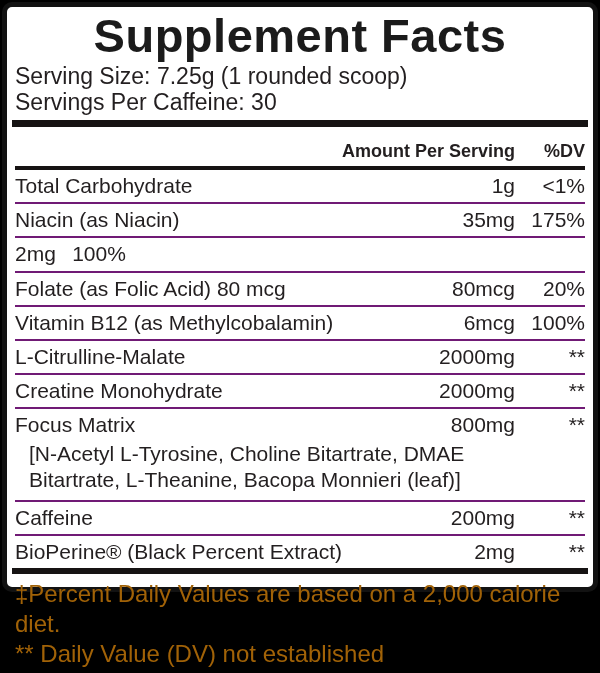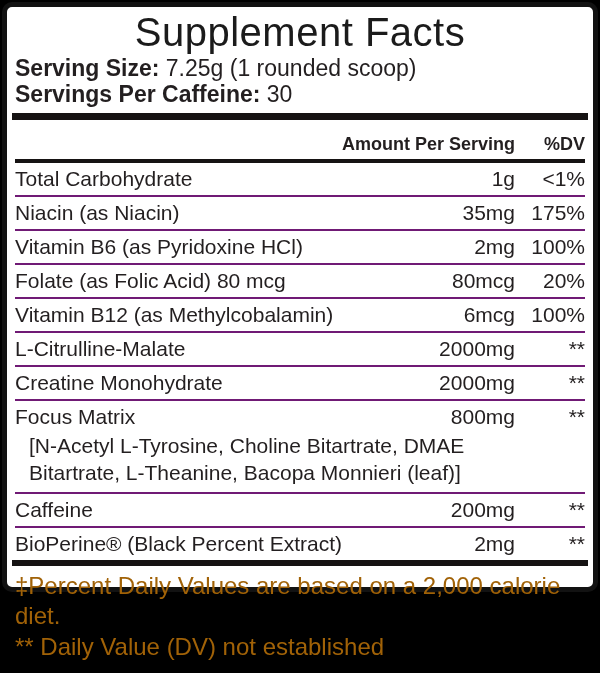--- a/index.html
+++ b/index.html
@@ -13,35 +13,35 @@
   .label-panel {
     position: absolute;
     left: 2px; top: 2px;
     width: 576px; height: 570px;
     background: #ffffff;
     border: 5px solid #121212;
     border-radius: 10px;
     padding: 4px 5px 6px 5px;
   }
   .title {
-    font-size: 40px;
-    font-weight: normal;
+    font-size: 47px;
+    font-weight: bold;
     text-align: center;
     letter-spacing: 0.5px;
     line-height: 1.08;
     color: #1b1b1b;
     white-space: nowrap;
   }
   .serving-block { padding: 2px 3px 0 3px; }
   .serving-line {
     font-size: 23px;
     line-height: 1.12;
     color: #231f20;
   }
-  .serving-line .b { font-weight: bold; }
+  .serving-line .b { font-weight: normal; }
   .bar-thick {
     height: 7px;
     background: #161313;
     margin-top: 5px;
   }
   .facts { padding: 0 3px; }
   .hdr-row {
     display: flex;
     align-items: flex-end;
     padding: 6px 0 4px 0;
@@ -113,21 +113,20 @@
     <div class="row">
       <div class="row-main">
         <div class="row-name">Niacin (as Niacin)</div>
         <div class="row-amount">35mg</div>
         <div class="row-dv">175%</div>
       </div>
     </div>
 
     <div class="row">
       <div class="row-main">
-        <div class="row-name">Vitamin B6 (as Pyridoxine HCl)</div>
         <div class="row-amount">2mg</div>
         <div class="row-dv">100%</div>
       </div>
     </div>
 
     <div class="row">
       <div class="row-main">
         <div class="row-name">Folate (as Folic Acid) 80 mcg</div>
         <div class="row-amount">80mcg</div>
         <div class="row-dv">20%</div>

